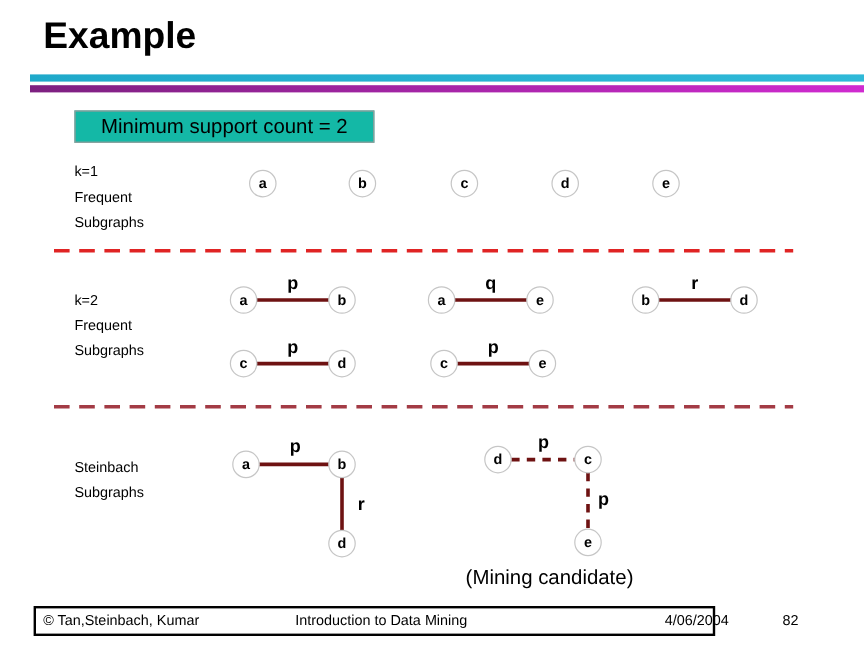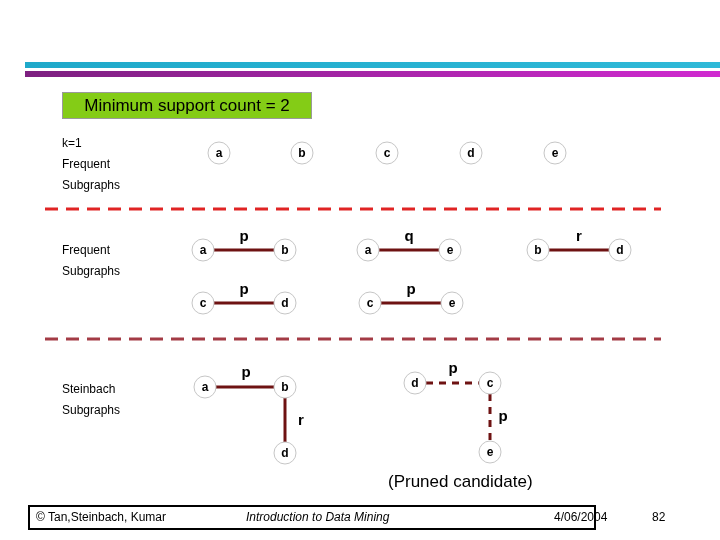--- a/index.html
+++ b/index.html
@@ -3,51 +3,53 @@
 <meta charset="utf-8">
 <style>
   html,body{margin:0;padding:0;background:#fff;}
   .slide{position:relative;width:720px;height:540px;background:#ffffff;overflow:hidden;
          font-family:"Liberation Sans",sans-serif;color:#000;}
   .title{position:absolute;left:36px;top:12px;font-size:31px;font-weight:bold;letter-spacing:0px;}
   .bar{position:absolute;left:25px;width:695px;height:6px;}
   .bar-top{top:62px;background:linear-gradient(to right,#1fa9ca,#2fb9d8);}
   .bar-bottom{top:71px;background:linear-gradient(to right,#7d2080,#d02ad0);}
   .support-box{position:absolute;left:62px;top:92px;width:248px;height:25px;
-               border:1px solid #9a9a9a;background:#84cc16;text-align:center;
+               border:1px solid #9a9a9a;background:#14b8a6;text-align:center;
                font-size:17px;line-height:25px;}
   .section-label{position:absolute;left:62px;font-size:12px;line-height:21px;}
   .sec0{top:133px;} .sec1{top:240px;} .sec2{top:379px;}
   #graph-svg{position:absolute;left:0;top:0;width:720px;height:540px;}
   .node-label{font-family:"Liberation Sans",sans-serif;font-size:12px;font-weight:bold;fill:#000;}
   .edge-label{font-family:"Liberation Sans",sans-serif;font-size:15px;font-weight:bold;fill:#000;}
   .pruned-caption{position:absolute;left:388px;top:472px;font-size:17px;}
   .footer{position:absolute;left:28px;top:505px;width:568px;height:25px;
           border:2px solid #000;box-sizing:border-box;font-size:12px;}
   .footer span{position:absolute;top:0;line-height:21px;white-space:nowrap;}
-  .f-copy{left:6px;} .f-course{left:216px;font-style:italic;} .f-date{left:524px;} .f-page{left:622px;}
+  .f-copy{left:6px;} .f-course{left:216px;} .f-date{left:524px;} .f-page{left:622px;}
 </style>
 </head>
 <body>
 
 <div class="slide">
 
+  <div class="title">Example</div>
 
   <div class="bar bar-top"></div>
   <div class="bar bar-bottom"></div>
 
   <div class="support-box">Minimum support count = 2</div>
 
   <div class="section-label sec0">
     <div>k=1</div>
     <div>Frequent</div>
     <div>Subgraphs</div>
   </div>
 
   <div class="section-label sec1">
+    <div>k=2</div>
     <div>Frequent</div>
     <div>Subgraphs</div>
   </div>
 
   <div class="section-label sec2">
     <div>Steinbach</div>
     <div>Subgraphs</div>
   </div>
 
   <svg id="graph-svg" viewBox="0 0 720 540" xmlns="http://www.w3.org/2000/svg">
@@ -108,21 +110,21 @@
       <circle cx="285" cy="453" r="11" fill="#ffffff" stroke="#c6c6c6" stroke-width="1"></circle>
       <text x="285" y="457" text-anchor="middle" class="node-label">d</text>
       <circle cx="415" cy="383" r="11" fill="#ffffff" stroke="#c6c6c6" stroke-width="1"></circle>
       <text x="415" y="387" text-anchor="middle" class="node-label">d</text>
       <circle cx="490" cy="383" r="11" fill="#ffffff" stroke="#c6c6c6" stroke-width="1"></circle>
       <text x="490" y="387" text-anchor="middle" class="node-label">c</text>
       <circle cx="490" cy="452" r="11" fill="#ffffff" stroke="#c6c6c6" stroke-width="1"></circle>
       <text x="490" y="456" text-anchor="middle" class="node-label">e</text>
     </svg>
 
-  <div class="pruned-caption">(Pruned candidate)</div>
+  <div class="pruned-caption">(Mining candidate)</div>
 
   <div class="footer">
     <span class="f-copy">© Tan,Steinbach, Kumar</span>
     <span class="f-course">Introduction to Data Mining</span>
     <span class="f-date">4/06/2004</span>
     <span class="f-page">82</span>
   </div>
 
 </div>
 

